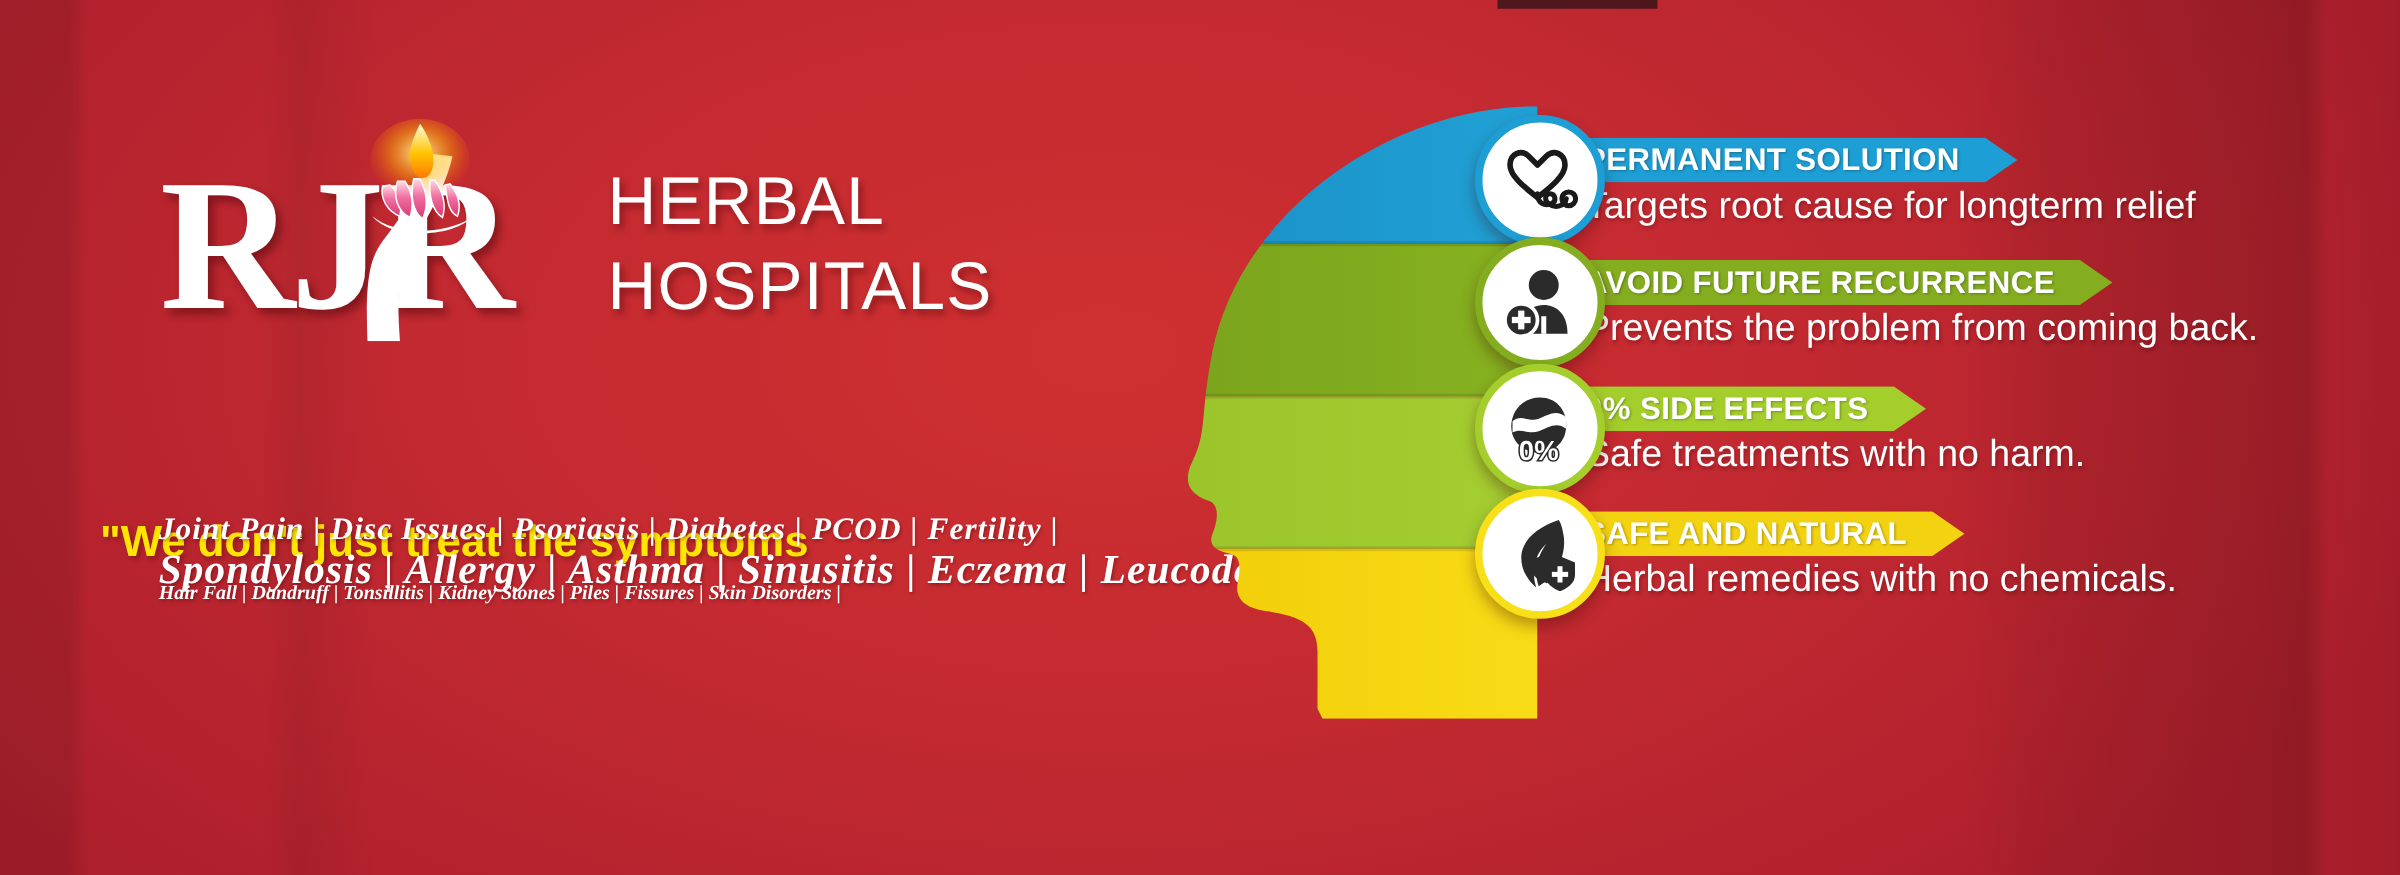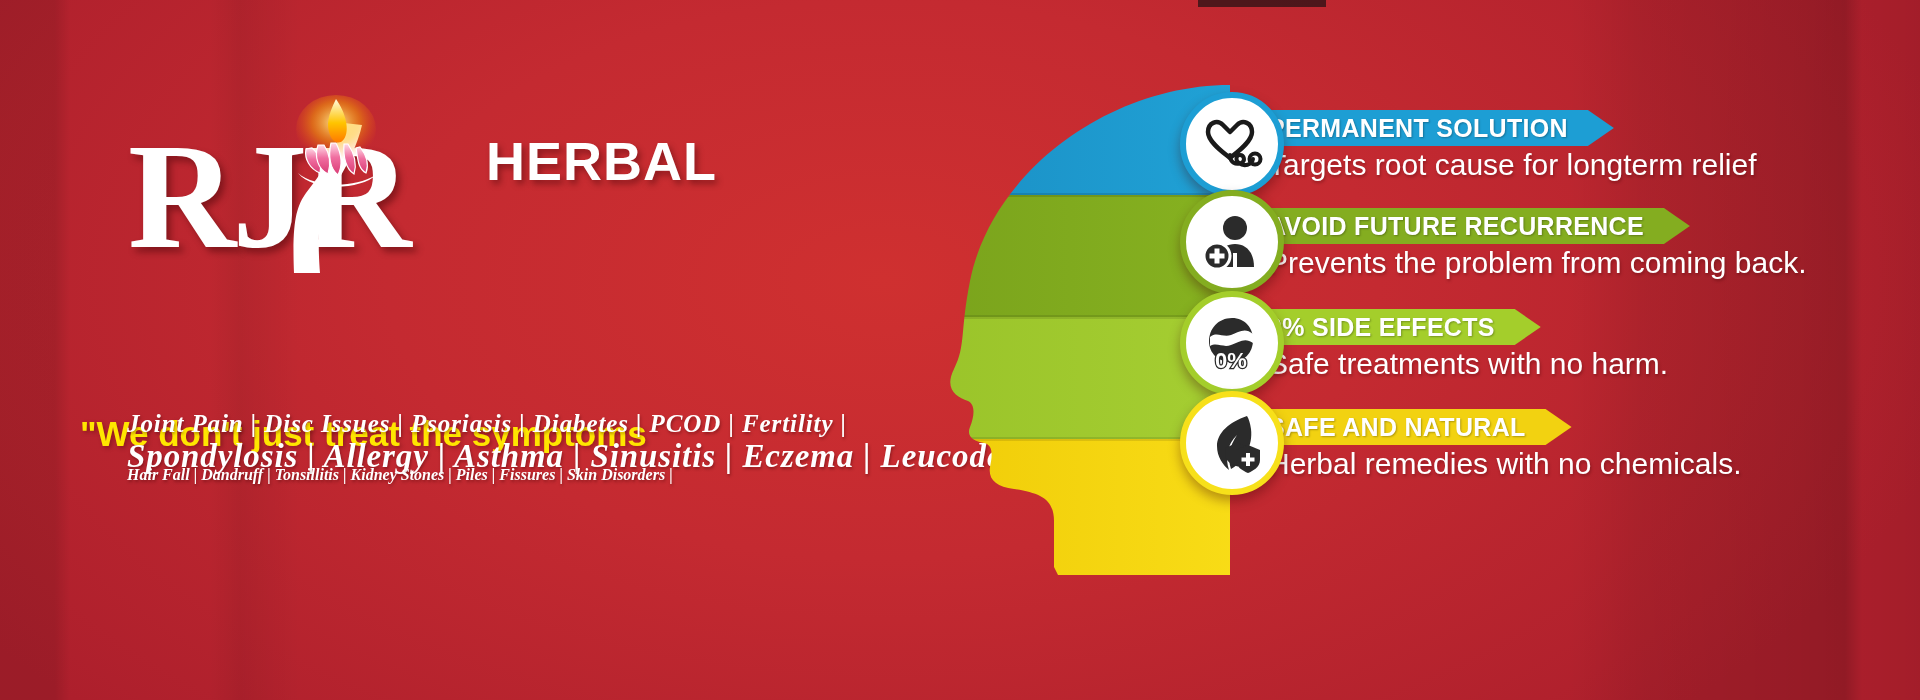--- a/index.html
+++ b/index.html
@@ -29,21 +29,21 @@
   .rjr-text{
     position:absolute;left:0;top:26px;
     font-family:"Liberation Serif", serif;font-weight:bold;
     font-size:150px;line-height:150px;color:#fff;letter-spacing:-4px;
     text-shadow:4px 5px 7px rgba(60,0,5,.45);
   }
   .swoosh{position:absolute;left:148px;top:28px;width:86px;height:150px;}
   .diya{position:absolute;left:152px;top:-2px;width:110px;height:108px;}
   .logo-words{
     position:absolute;left:358px;top:32px;
-    font-family:"Liberation Sans", sans-serif;font-weight:bold;
+    font-family:"Liberation Sans", sans-serif;font-weight:normal;
     font-size:54px;line-height:68px;color:#fff;letter-spacing:1px;
     text-shadow:3px 4px 6px rgba(60,0,5,.42);
   }
   .quote{
     position:absolute;left:80px;top:410px;width:760px;
     font-family:"Liberation Sans", sans-serif;font-weight:bold;
     font-size:35px;line-height:47px;color:#ffe600;
     text-shadow:2px 2px 4px rgba(60,0,5,.35);
   }
   .cond{
@@ -127,20 +127,21 @@
           <path d="M51 50 C48 63 50 76 58 82 C64 70 60 58 56 50 Z"></path>
           <path d="M64 51 C63 64 66 76 74 81 C78 68 72 57 68 51 Z"></path>
           <path d="M76 55 C78 66 78 76 86 80 C90 69 84 59 80 54 Z"></path>
         </g>
         <path d="M18 80 C34 94 72 96 96 82 C82 96 34 100 18 80 Z" fill="#ffffff"></path>
       </svg>
     </div>
 
     <div class="logo-words">
       <div>HERBAL</div>
+      <div>HOSPITALS</div>
     </div>
   </div>
 
   <div class="quote">
     <div>"We don't just treat the symptoms</div>
   </div>
 
   <div class="cond l1" style="top:410px">Joint  Pain  |  Disc  Issues  |  Psoriasis  |  Diabetes  |  PCOD  |  Fertility  |</div>
   <div class="cond l2" style="top:438px">Spondylosis  |  Allergy  |  Asthma  |  Sinusitis  |  Eczema  |  Leucoderma  |</div>
   <div class="cond l3" style="top:466px">Hair Fall | Dandruff | Tonsillitis | Kidney Stones | Piles | Fissures | Skin Disorders |</div>

